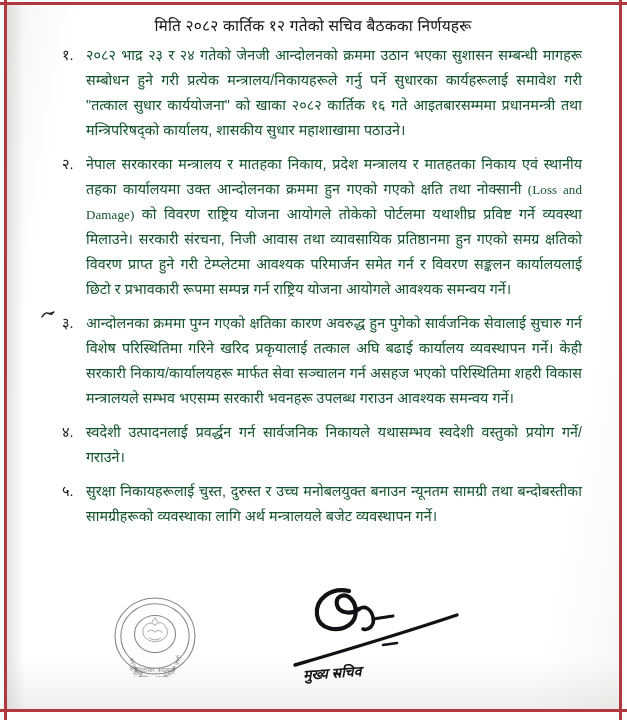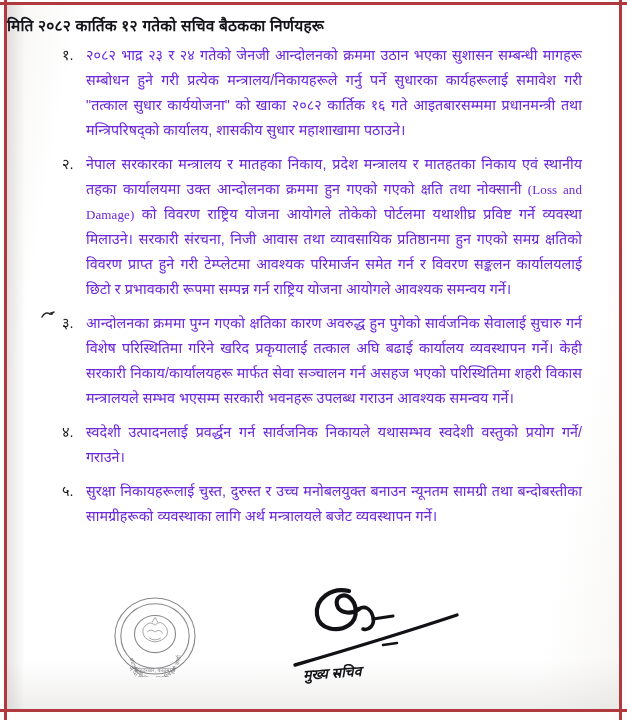--- a/index.html
+++ b/index.html
@@ -62,23 +62,24 @@
     width: 612px;
     height: 704px;
     color: #1b1b1f;
   }
 
   #doc-title {
     position: absolute;
     left: 0;
     top: 9px;
     width: 612px;
+    text-align: center;
     font-family: "Liberation Sans", sans-serif;
     font-size: 15.5px;
-    font-weight: bold;
+    font-weight: normal;
     letter-spacing: 0.2px;
     color: #14141a;
   }
 
   #decision-list {
     position: absolute;
     left: 55px;
     top: 38px;
     width: 520px;
   }
@@ -96,21 +97,21 @@
     color: #16161b;
     text-align: left;
   }
   .decision-text {
     flex: 1 1 auto;
     font-family: "Liberation Sans", sans-serif;
     font-size: 14.3px;
     line-height: 25px;
     text-align: justify;
     text-justify: inter-word;
-    color: #6d28d9;
+    color: #14532d;
     letter-spacing: 0.05px;
   }
   .decision-text .latin {
     font-family: "Liberation Serif", serif;
     font-size: 13px;
     letter-spacing: 0.1px;
   }
 
   
   #signature-block {

